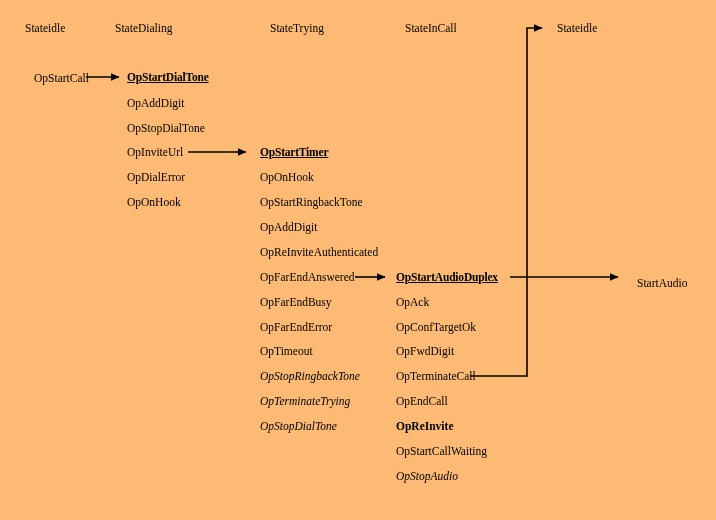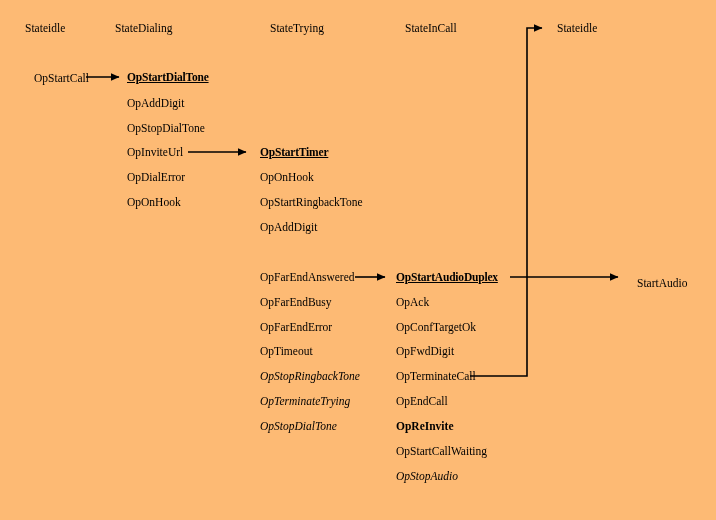--- a/index.html
+++ b/index.html
@@ -97,20 +97,21 @@
   <div class="node op" style="left:127px; top:122px;">OpStopDialTone</div>
   <div class="node op" style="left:127px; top:146px;">OpInviteUrl</div>
   <div class="node op" style="left:127px; top:171px;">OpDialError</div>
   <div class="node op" style="left:127px; top:196px;">OpOnHook</div>
 
   <div class="node col-header" style="left:270px; top:22px;">StateTrying</div>
   <div class="node op-entry" style="left:260px; top:146px;">OpStartTimer</div>
   <div class="node op" style="left:260px; top:171px;">OpOnHook</div>
   <div class="node op" style="left:260px; top:196px;">OpStartRingbackTone</div>
   <div class="node op" style="left:260px; top:221px;">OpAddDigit</div>
+  <div class="node op" style="left:260px; top:246px;">OpReInviteAuthenticated</div>
   <div class="node op" style="left:260px; top:271px;">OpFarEndAnswered</div>
   <div class="node op" style="left:260px; top:296px;">OpFarEndBusy</div>
   <div class="node op" style="left:260px; top:321px;">OpFarEndError</div>
   <div class="node op" style="left:260px; top:345px;">OpTimeout</div>
   <div class="node op-exit" style="left:260px; top:370px;">OpStopRingbackTone</div>
   <div class="node op-exit" style="left:260px; top:395px;">OpTerminateTrying</div>
   <div class="node op-exit" style="left:260px; top:420px;">OpStopDialTone</div>
 
   <div class="node col-header" style="left:405px; top:22px;">StateInCall</div>
   <div class="node op-entry" style="left:396px; top:271px;">OpStartAudioDuplex</div>

